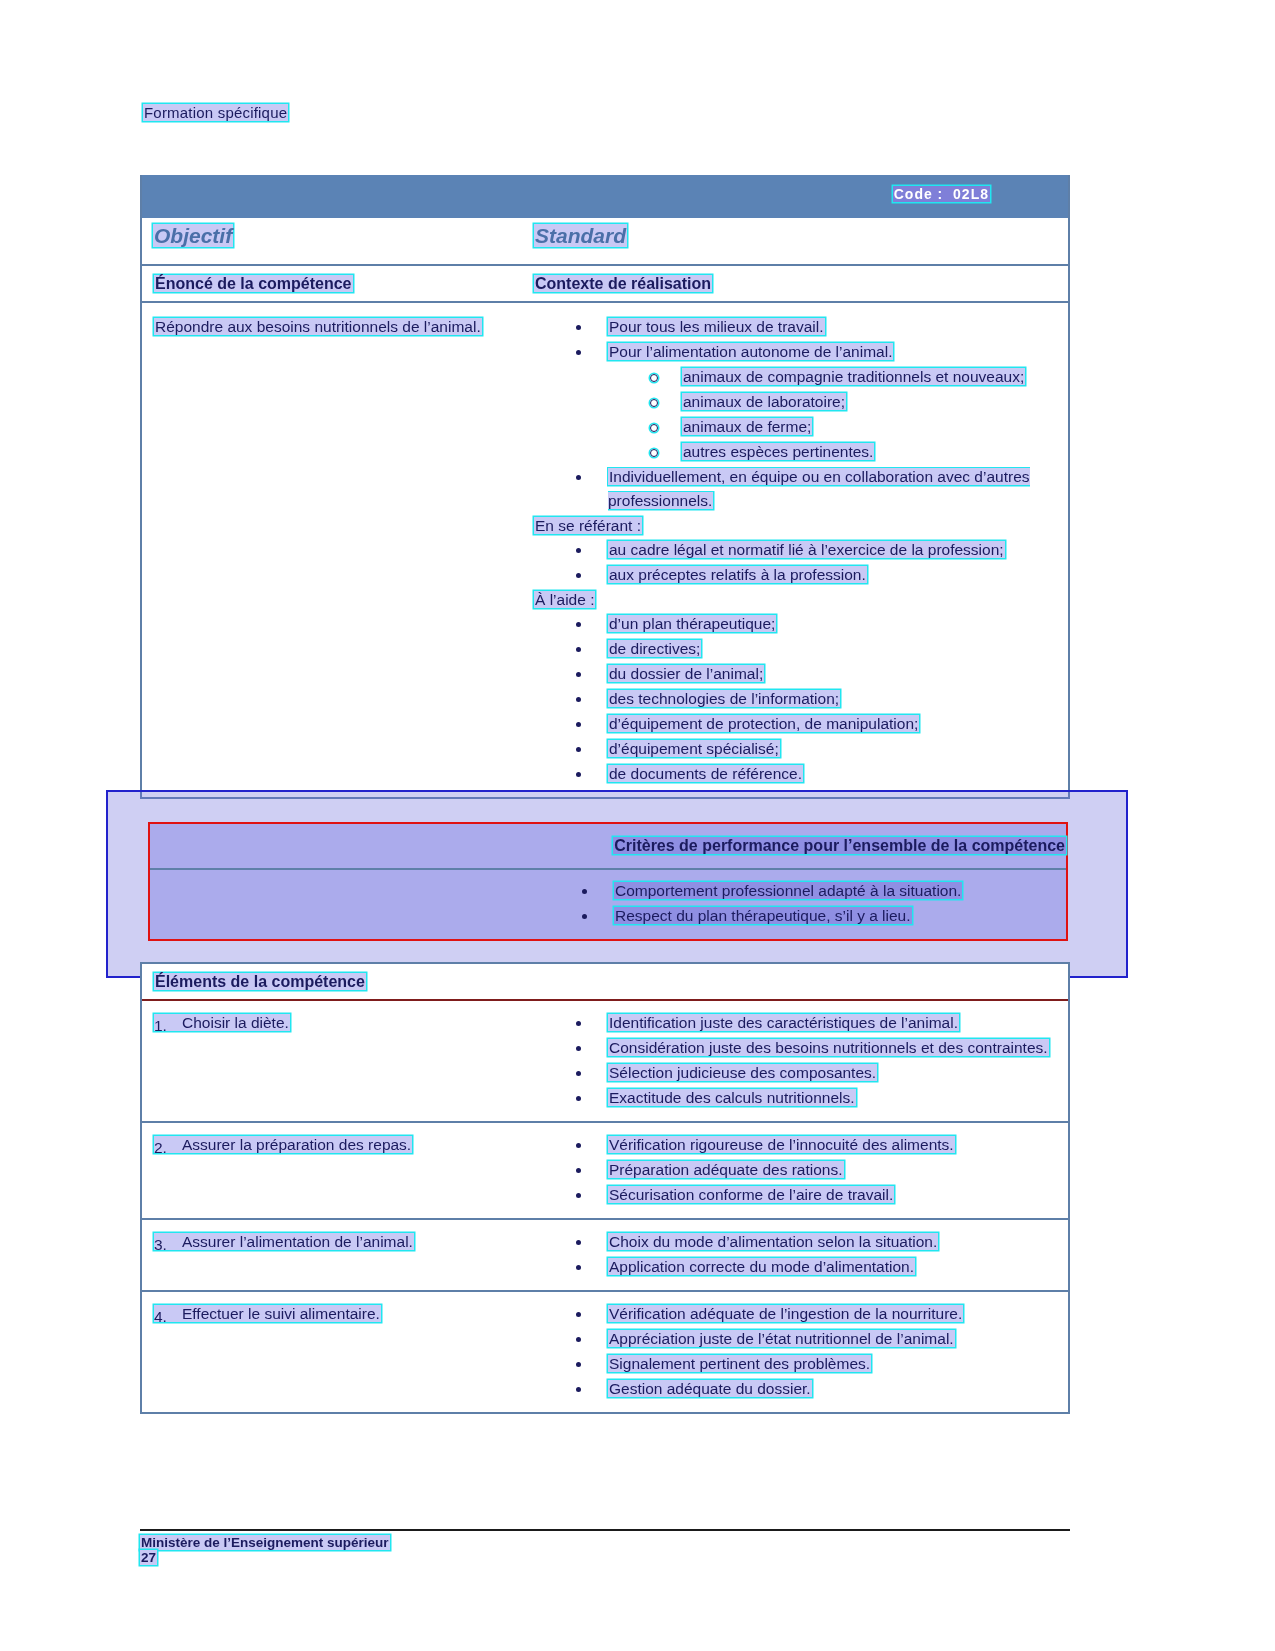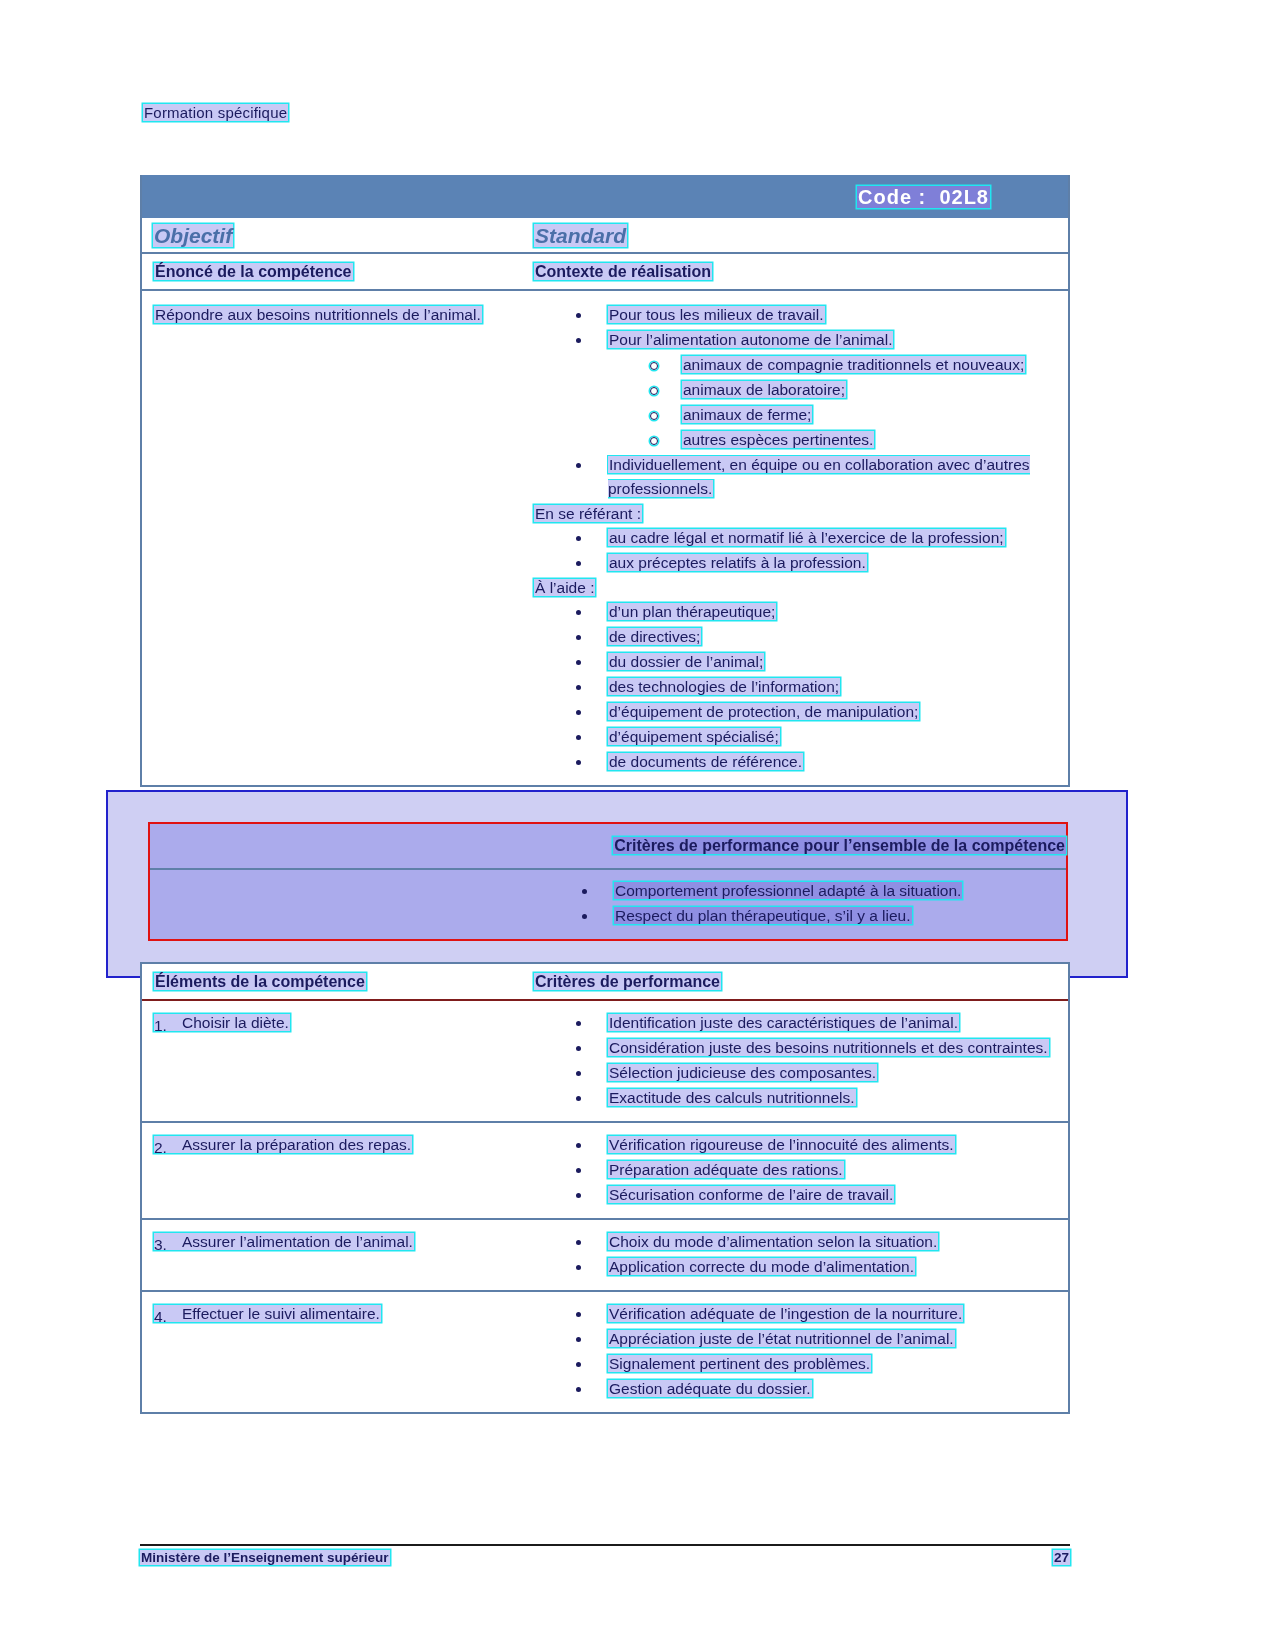--- a/index.html
+++ b/index.html
@@ -48,29 +48,29 @@
 
   .code-bar {
     background: #5b83b5;
     height: 43px;
     position: relative;
   }
   .code-text {
     position: absolute;
     right: 78px; top: 11px;
     color: #ffffff;
-    font-size: 20px;
+    font-size: 14px;
     font-weight: bold;
     letter-spacing: 1px;
   }
   .code-text .hl { background: #7f7fd8; box-shadow: 0 0 0 1.5px #21e6f0; }
 
   .objstd-row {
     display: flex;
-    padding: 6px 0 4px 0;
+    padding: 6px 0 16px 0;
     border-bottom: 2px solid #5e7fa8;
   }
   .objstd-row .c1 { width: 392px; padding-left: 11px; }
   .objstd-row .c2 { flex: 1; }
   .objstd-row .lbl {
     font-size: 21px;
     font-weight: bold;
     font-style: italic;
     color: #4a6fa8;
   }
@@ -208,20 +208,21 @@
     position: absolute;
     left: 140px; bottom: 86px;
     width: 930px;
     border-top: 2.5px solid #1b1b1b;
     padding-top: 4px;
     display: flex;
     justify-content: space-between;
     align-items: baseline;
     font-size: 13.5px;
     font-weight: bold;
+    flex-direction: column;
   }
   .footer .pg { font-weight: bold; }
 </style>
 </head>
 <body>
 
 <div class="page">
 
   <div class="running-head">
     <span class="hl">Formation spécifique</span>
@@ -310,23 +311,20 @@
           <li><span class="hl">Respect du plan thérapeutique, s’il y a lieu.</span></li>
         </ul>
     </div>
   </div>
 
   <div class="elem-table">
     <div class="elem-hdr">
       <div class="c1">
         <span class="lbl hl">Éléments de la compétence</span>
       </div>
-      <div class="c2">
-        <span class="lbl hl">Critères de performance</span>
-      </div>
     </div>
     <div id="elemrows">
         <div class="elem-row">
           <div class="c1"><div class="elem-name hl"><span class="elem-num">1.</span>Choisir la diète.</div></div>
           <div class="c2">
             <ul class="b">
               <li><span class="hl">Identification juste des caractéristiques de l’animal.</span></li>
               <li><span class="hl">Considération juste des besoins nutritionnels et des contraintes.</span></li>
               <li><span class="hl">Sélection judicieuse des composantes.</span></li>
               <li><span class="hl">Exactitude des calculs nutritionnels.</span></li>

